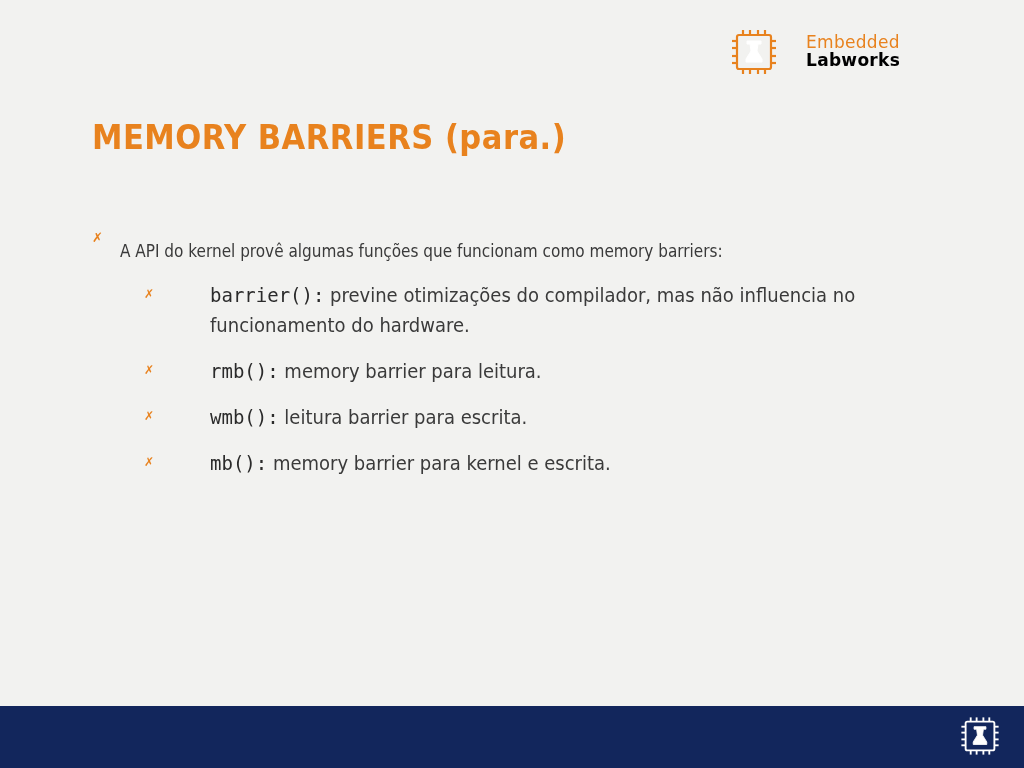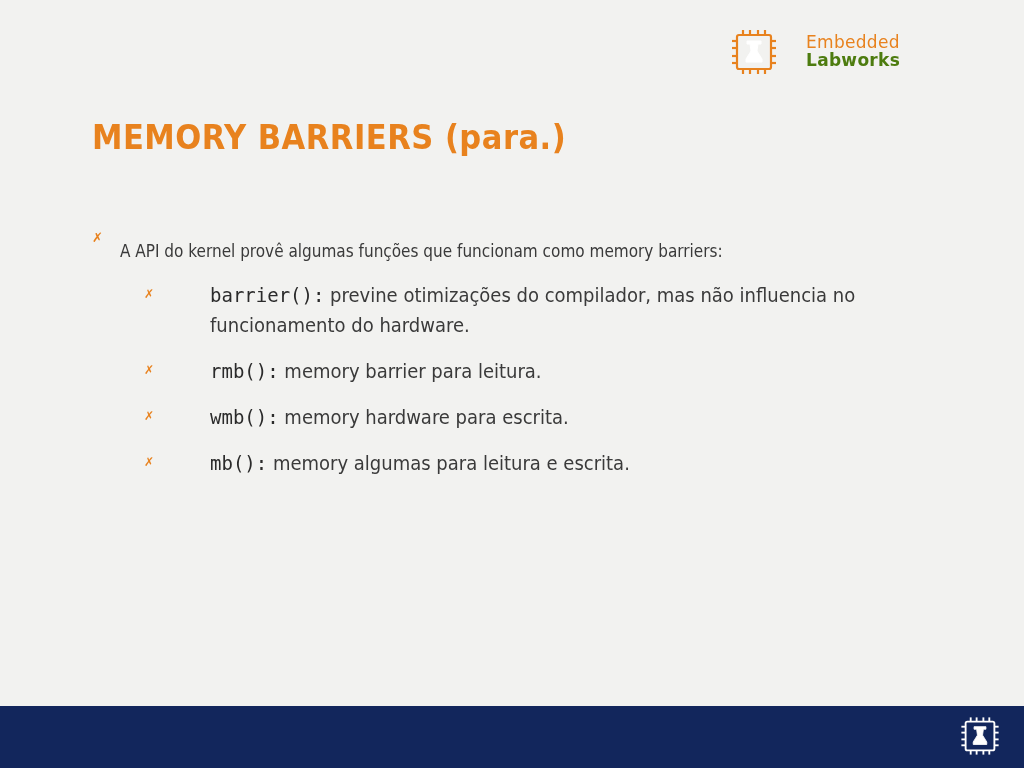--- a/index.html
+++ b/index.html
@@ -33,21 +33,21 @@
     flex-direction: column;
     line-height: 1.05;
   }
   .logo-embedded {
     color: #e8821e;
     font-size: 17px;
     font-family: "DejaVu Sans", sans-serif;
     letter-spacing: 0.3px;
   }
   .logo-labworks {
-    color: #4d7c0f;
+    color: #000000;
     font-size: 17px;
     font-weight: bold;
     font-family: "DejaVu Sans", sans-serif;
     letter-spacing: 0.3px;
     text-align: center;
   }
 
   
   .slide-title {
     position: absolute;
@@ -189,26 +189,26 @@
       <span class="text"><span class="code">barrier():</span><span> previne otimizações do compilador, mas não influencia no funcionamento do hardware.</span></span>
     </div>
 
     <div class="bullet-l2">
       <span class="marker">✗</span>
       <span class="text"><span class="code">rmb():</span><span> memory barrier para leitura.</span></span>
     </div>
 
     <div class="bullet-l2">
       <span class="marker">✗</span>
-      <span class="text"><span class="code">wmb():</span><span> memory hardware para escrita.</span></span>
-    </div>
-
-    <div class="bullet-l2">
-      <span class="marker">✗</span>
-      <span class="text"><span class="code">mb():</span><span> memory algumas para leitura e escrita.</span></span>
+      <span class="text"><span class="code">wmb():</span><span> leitura barrier para escrita.</span></span>
+    </div>
+
+    <div class="bullet-l2">
+      <span class="marker">✗</span>
+      <span class="text"><span class="code">mb():</span><span> memory barrier para kernel e escrita.</span></span>
     </div>
 
   </div>
 </div>
 
 <div class="footer-bar">
   <span class="footer-chip">
     <svg width="44" height="44" viewBox="0 0 52 52" xmlns="http://www.w3.org/2000/svg">
       <g fill="none" stroke="#ffffff" stroke-width="2.2">
         <rect x="9" y="9" width="34" height="34" rx="2"></rect>

